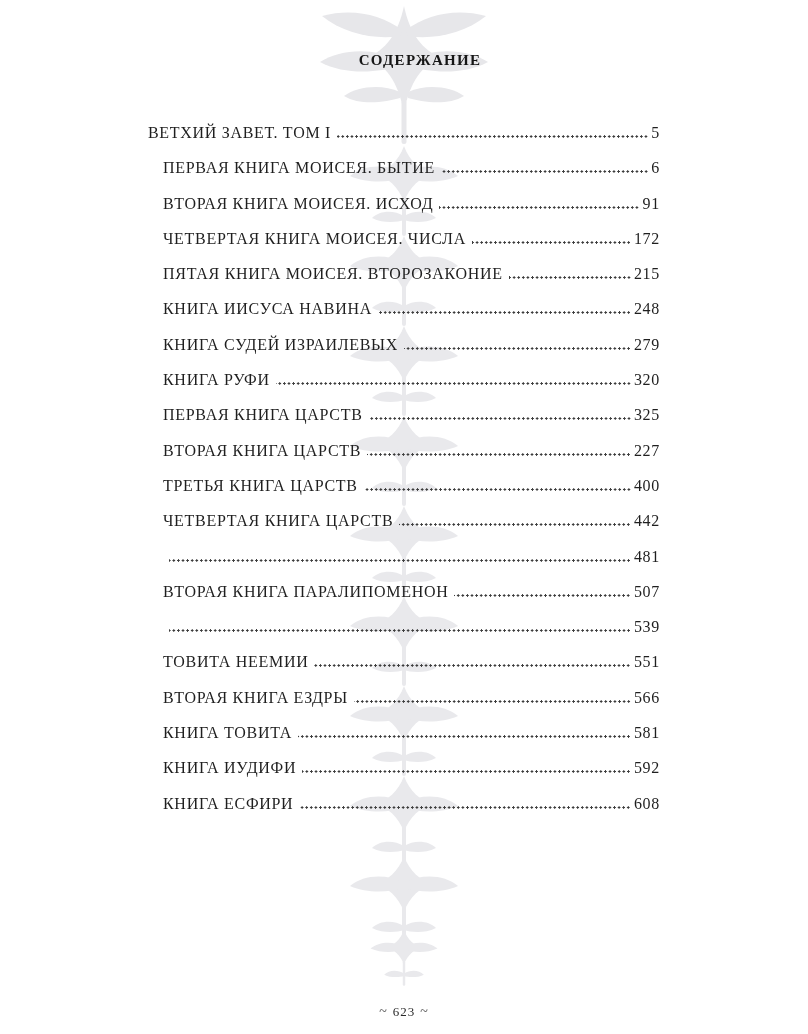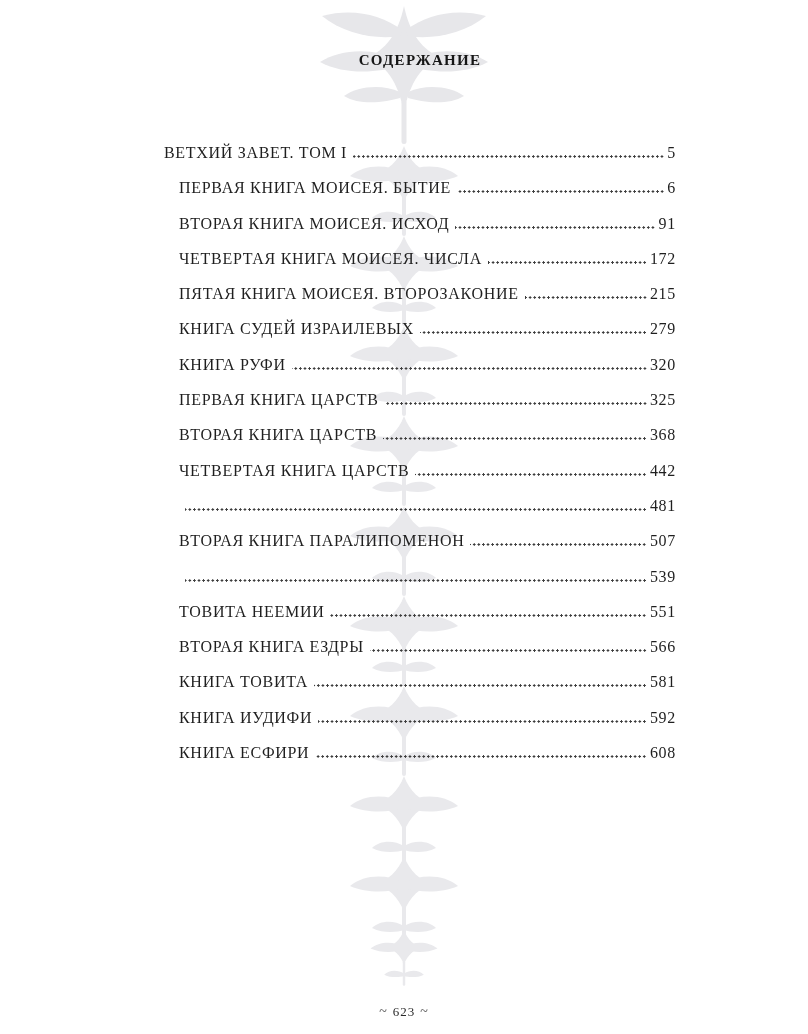--- a/index.html
+++ b/index.html
@@ -33,24 +33,23 @@
     text-align: center;
     font-weight: bold;
     font-size: 15px;
     letter-spacing: 1.3px;
     color: #161616;
     margin-left: 16px;
   }
 
   .toc {
     position: absolute;
-    top: 144px;
+    top: 124px;
     left: 148px;
     width: 512px;
-    margin-left: 16px;
   }
 
   .toc-row {
     display: flex;
     align-items: baseline;
     height: 35.3px;
     font-size: 16px;
     letter-spacing: 0.7px;
     color: #1f1f1f;
   }
@@ -156,20 +155,25 @@
     <span class="toc-leader"></span>
     <span class="toc-page">172</span>
   </div>
 
   <div class="toc-row level-1">
     <span class="toc-title">ПЯТАЯ КНИГА МОИСЕЯ. ВТОРОЗАКОНИЕ</span>
     <span class="toc-leader"></span>
     <span class="toc-page">215</span>
   </div>
 
+  <div class="toc-row level-1">
+    <span class="toc-title">КНИГА ИИСУСА НАВИНА</span>
+    <span class="toc-leader"></span>
+    <span class="toc-page">248</span>
+  </div>
 
   <div class="toc-row level-1">
     <span class="toc-title">КНИГА СУДЕЙ ИЗРАИЛЕВЫХ</span>
     <span class="toc-leader"></span>
     <span class="toc-page">279</span>
   </div>
 
   <div class="toc-row level-1">
     <span class="toc-title">КНИГА РУФИ</span>
     <span class="toc-leader"></span>
@@ -178,23 +182,28 @@
 
   <div class="toc-row level-1">
     <span class="toc-title">ПЕРВАЯ КНИГА ЦАРСТВ</span>
     <span class="toc-leader"></span>
     <span class="toc-page">325</span>
   </div>
 
   <div class="toc-row level-1">
     <span class="toc-title">ВТОРАЯ КНИГА ЦАРСТВ</span>
     <span class="toc-leader"></span>
-    <span class="toc-page">368</span>
-  </div>
-
+    <span class="toc-page">227</span>
+  </div>
+
+  <div class="toc-row level-1">
+    <span class="toc-title">ТРЕТЬЯ КНИГА ЦАРСТВ</span>
+    <span class="toc-leader"></span>
+    <span class="toc-page">400</span>
+  </div>
 
   <div class="toc-row level-1">
     <span class="toc-title">ЧЕТВЕРТАЯ КНИГА ЦАРСТВ</span>
     <span class="toc-leader"></span>
     <span class="toc-page">442</span>
   </div>
 
   <div class="toc-row level-1">
     <span class="toc-leader"></span>
     <span class="toc-page">481</span>

